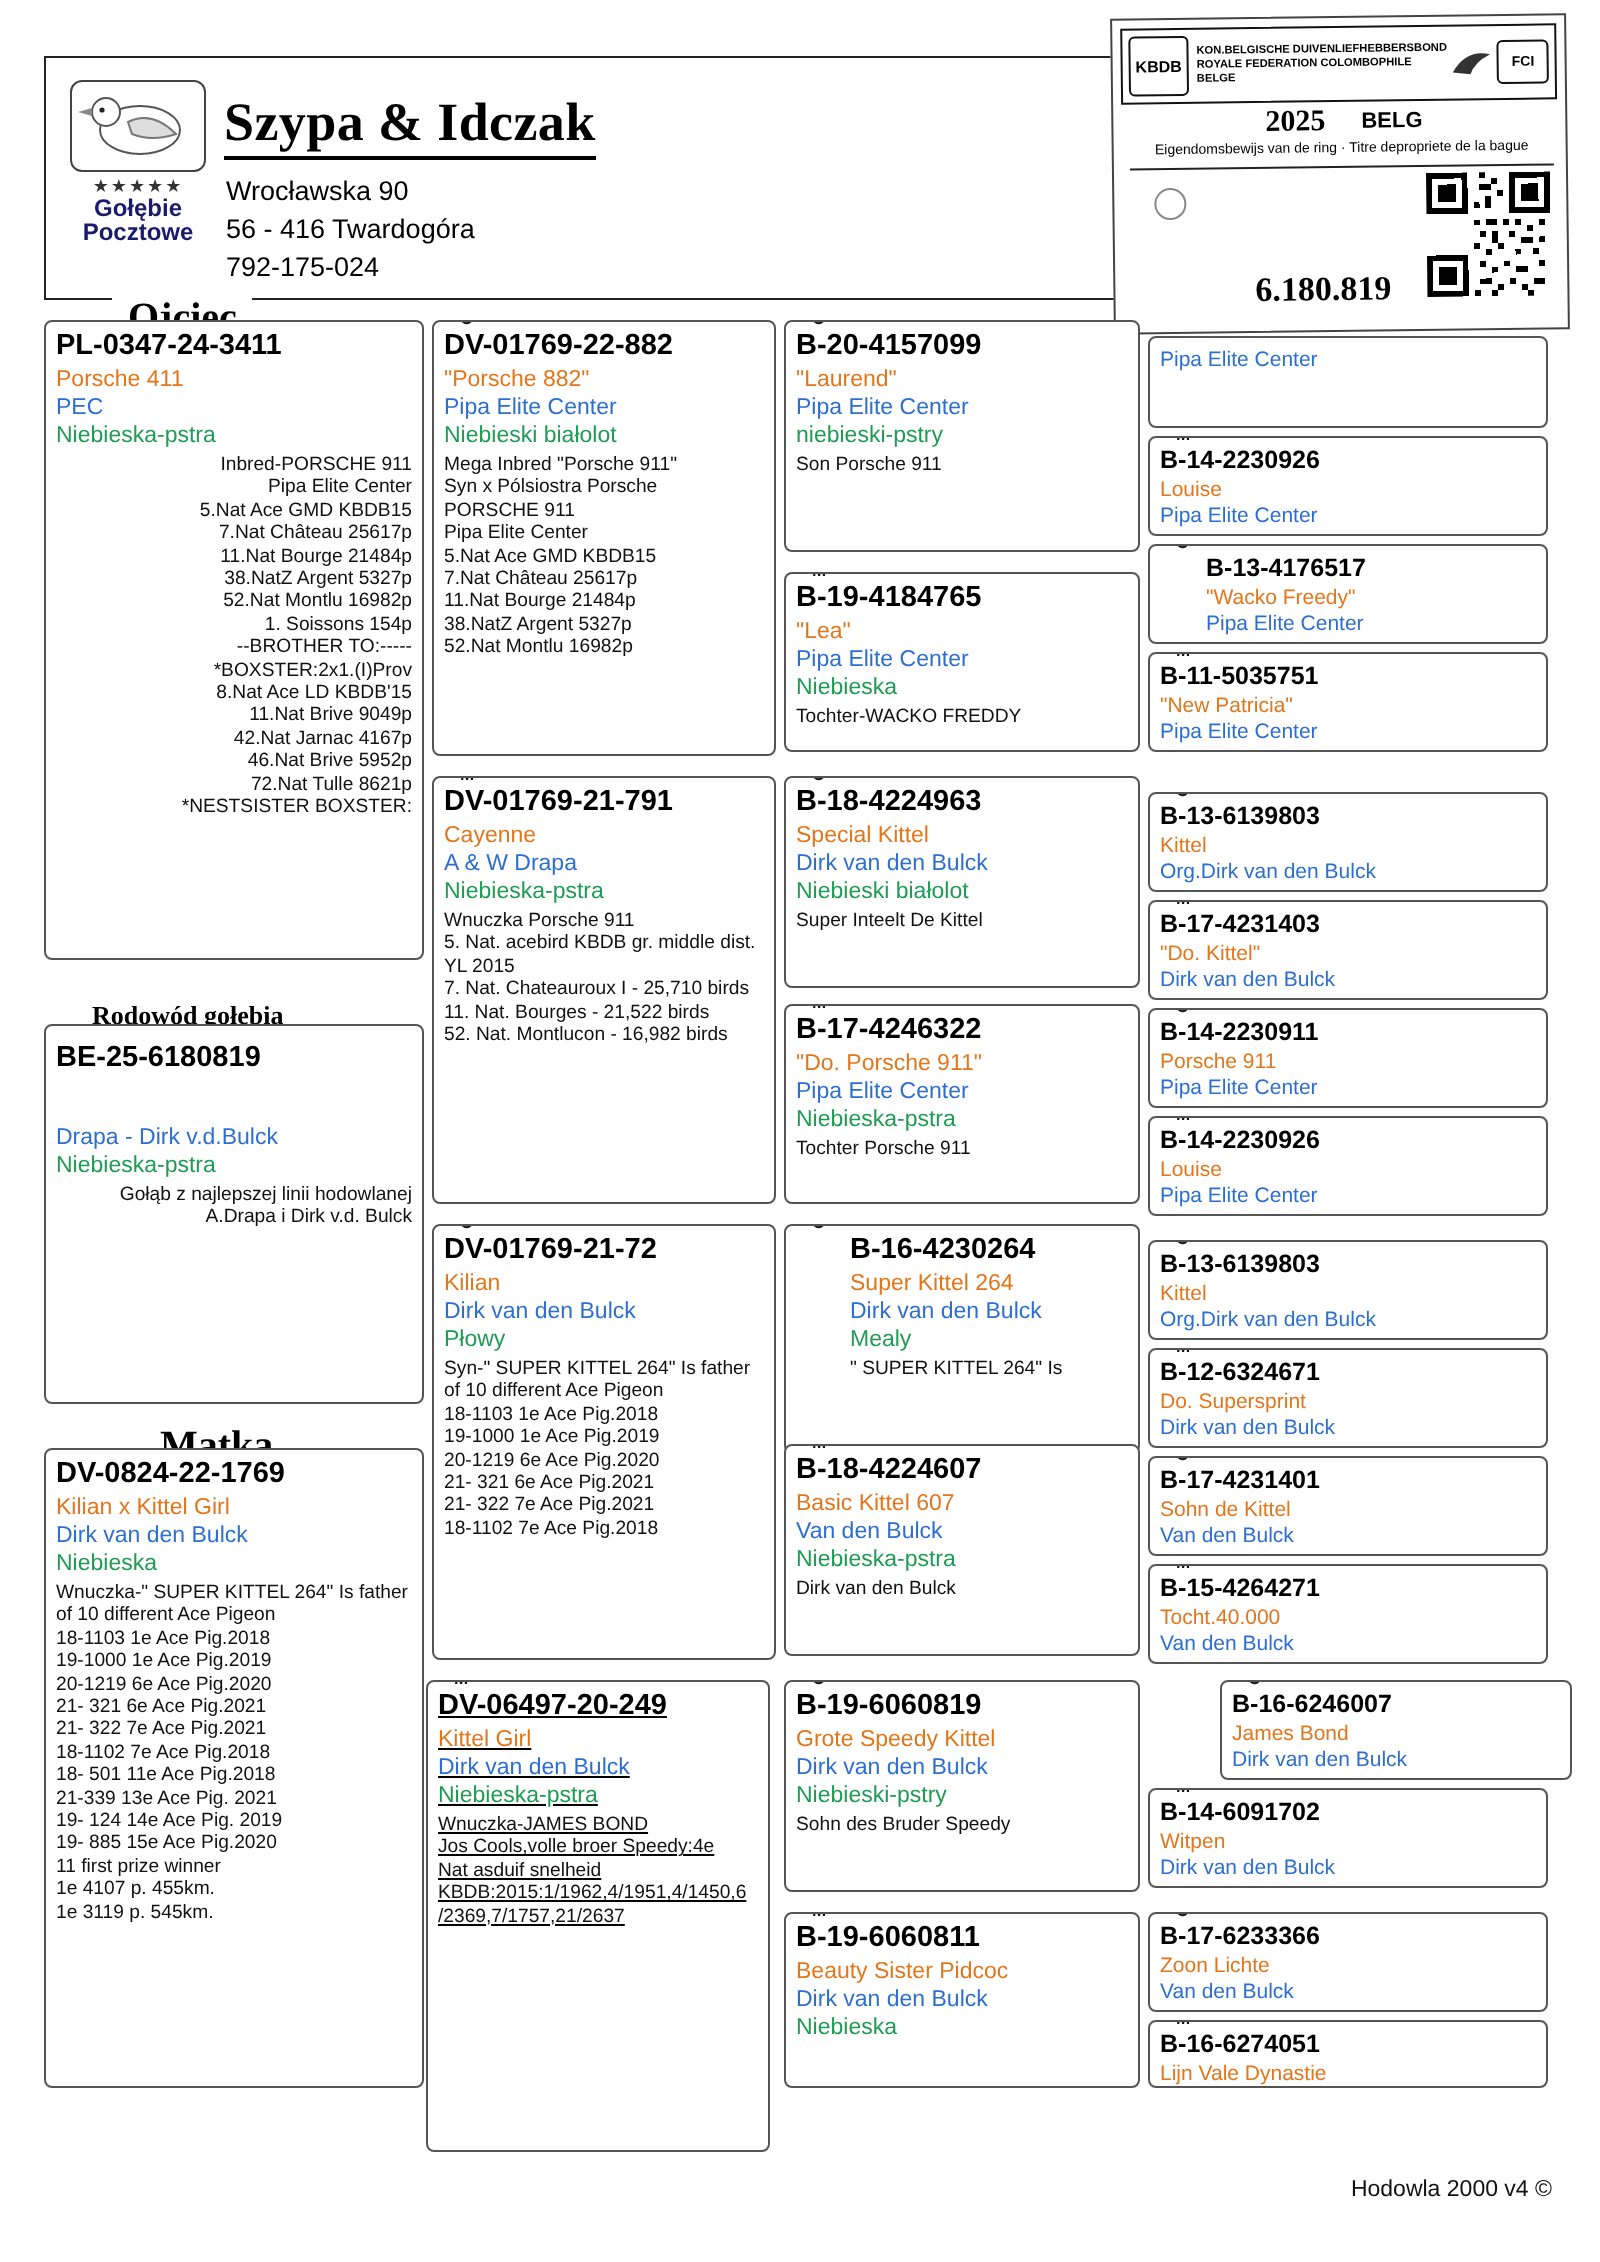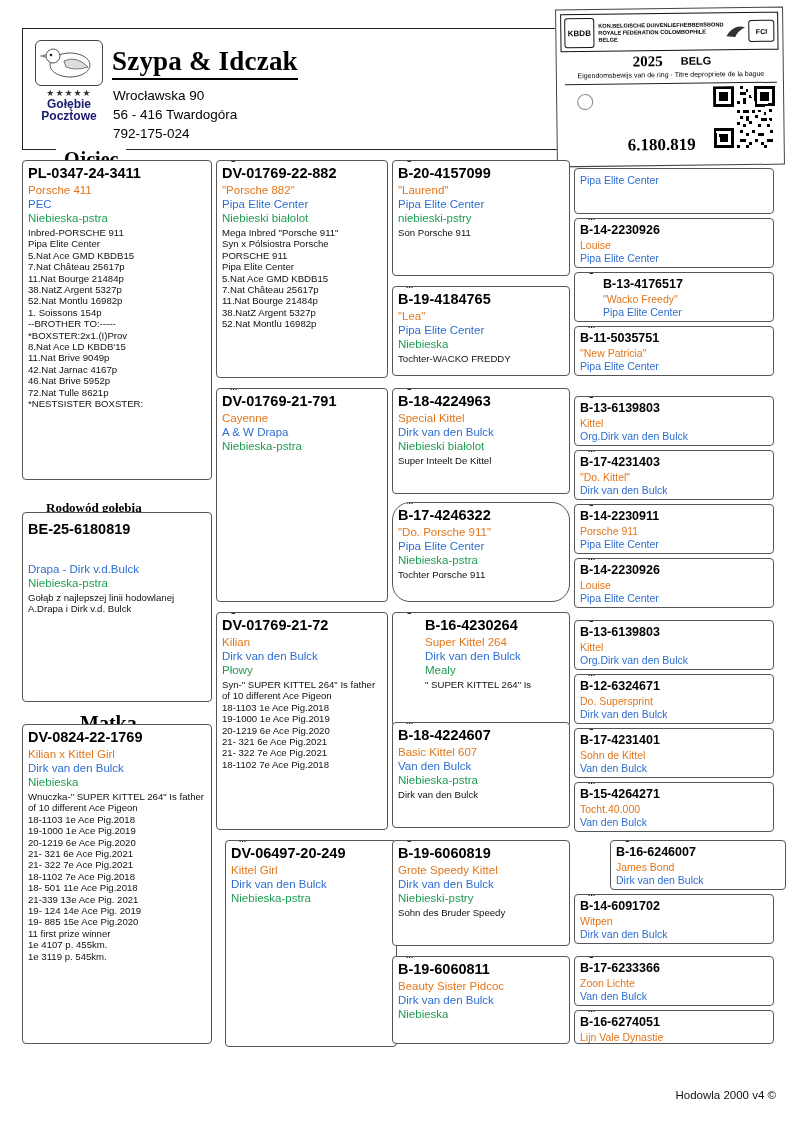--- a/index.html
+++ b/index.html
@@ -218,21 +218,21 @@
 
   <div class="sect-tag" style="left:56px; top:148px;">Ojciec</div>
   <div class="sect-tag small" style="left:38px; top:500px;">Rodowód gołębia</div>
   <div class="sect-tag" style="left:72px; top:712px;">Matka</div>
 
   <div class="box" style="left:22px; top:160px; width:190px; height:320px;">
     <div class="ring">PL-0347-24-3411</div>
     <div class="nm">Porsche 411</div>
     <div class="ow">PEC</div>
     <div class="cl">Niebieska-pstra</div>
-    <div class="dt sp" style="white-space:pre-line;">Inbred-PORSCHE 911
+    <div class="dt sp" style="white-space:pre-line;text-align:right;">Inbred-PORSCHE 911
 Pipa Elite Center
 5.Nat Ace GMD KBDB15
 7.Nat Château 25617p
 11.Nat Bourge 21484p
 38.NatZ Argent 5327p
 52.Nat Montlu 16982p
 1. Soissons 154p
 --BROTHER TO:-----
 *BOXSTER:2x1.(I)Prov
 8.Nat Ace LD KBDB'15
@@ -240,21 +240,21 @@
 42.Nat Jarnac 4167p
 46.Nat Brive 5952p
 72.Nat Tulle 8621p
 *NESTSISTER BOXSTER:</div>
   </div>
 
   <div class="box" style="left:22px; top:512px; width:190px; height:190px;">
     <div class="ring" style="margin-top:4px;">BE-25-6180819</div>
     <div class="ow" style="margin-top:24px;">Drapa - Dirk v.d.Bulck</div>
     <div class="cl">Niebieska-pstra</div>
-    <div class="dt sp" style="white-space:pre-line;">Gołąb z najlepszej linii hodowlanej A.Drapa i Dirk v.d. Bulck</div>
+    <div class="dt sp" style="white-space:pre-line;text-align:right;">Gołąb z najlepszej linii hodowlanej A.Drapa i Dirk v.d. Bulck</div>
   </div>
 
   <div class="box" style="left:22px; top:724px; width:190px; height:320px;">
     <div class="ring">DV-0824-22-1769</div>
     <div class="nm">Kilian x Kittel Girl</div>
     <div class="ow">Dirk van den Bulck</div>
     <div class="cl">Niebieska</div>
     <div class="dt sp" style="white-space:pre-line;">Wnuczka-" SUPER KITTEL 264" Is father of 10 different Ace Pigeon
 18-1103  1e Ace Pig.2018
 19-1000  1e Ace Pig.2019
@@ -287,43 +287,52 @@
 38.NatZ Argent 5327p
 52.Nat Montlu 16982p</div>
   </div>
 
   <div class="box" style="left:216px; top:388px; width:172px; height:214px;">
     <span class="gen-tag">M</span>
     <div class="ring">DV-01769-21-791</div>
     <div class="nm">Cayenne</div>
     <div class="ow">A &amp; W Drapa</div>
     <div class="cl">Niebieska-pstra</div>
+    <div class="dt sp" style="white-space:pre-line;">Wnuczka Porsche 911
+5. Nat. acebird KBDB gr. middle dist. YL 2015
+7. Nat. Chateauroux I - 25,710 birds
+11. Nat. Bourges - 21,522 birds
+52. Nat. Montlucon - 16,982 birds</div>
   </div>
 
   <div class="box" style="left:216px; top:612px; width:172px; height:218px;">
     <span class="gen-tag">O</span>
     <div class="ring">DV-01769-21-72</div>
     <div class="nm">Kilian</div>
     <div class="ow">Dirk van den Bulck</div>
     <div class="cl">Płowy</div>
     <div class="dt sp" style="white-space:pre-line;">Syn-" SUPER KITTEL 264" Is father of 10 different Ace Pigeon
 18-1103  1e Ace Pig.2018
 19-1000  1e Ace Pig.2019
 20-1219  6e Ace Pig.2020
 21- 321   6e Ace Pig.2021
 21- 322   7e Ace Pig.2021
 18-1102  7e Ace Pig.2018</div>
   </div>
 
-  <div class="box" style="left:225px; top:840px; width:172px; height:207px;">
+  <div class="box" style="left:213px; top:840px; width:172px; height:236px;text-decoration:underline;">
     <span class="gen-tag">M</span>
     <div class="ring">DV-06497-20-249</div>
     <div class="nm">Kittel Girl</div>
     <div class="ow">Dirk van den Bulck</div>
     <div class="cl">Niebieska-pstra</div>
+    <div class="dt sp" style="white-space:pre-line;">Wnuczka-JAMES BOND
+Jos Cools,volle broer Speedy:4e
+Nat asduif snelheid KBDB:2015:1/1962,4/1951,4/1450,6
+/2369,7/1757,21/2637</div>
   </div>
 
   <div class="box" style="left:392px; top:160px; width:178px; height:116px;">
     <span class="gen-tag">O</span>
     <div class="ring">B-20-4157099</div>
     <div class="nm">"Laurend"</div>
     <div class="ow">Pipa Elite Center</div>
     <div class="cl">niebieski-pstry</div>
     <div class="dt sp">Son Porsche 911</div>
   </div>
@@ -339,21 +348,21 @@
 
   <div class="box" style="left:392px; top:388px; width:178px; height:106px;">
     <span class="gen-tag">O</span>
     <div class="ring">B-18-4224963</div>
     <div class="nm">Special Kittel</div>
     <div class="ow">Dirk van den Bulck</div>
     <div class="cl">Niebieski białolot</div>
     <div class="dt sp">Super Inteelt  De Kittel</div>
   </div>
 
-  <div class="box" style="left:392px; top:502px; width:178px; height:100px;border-radius:18px;">
+  <div class="box" style="left:392px; top:502px; width:178px; height:100px;">
     <span class="gen-tag">M</span>
     <div class="ring">B-17-4246322</div>
     <div class="nm">"Do. Porsche 911"</div>
     <div class="ow">Pipa Elite Center</div>
     <div class="cl">Niebieska-pstra</div>
     <div class="dt sp">Tochter Porsche 911</div>
   </div>
 
   <div class="box" style="left:392px; top:612px; width:178px; height:115px;padding-left:32px;">
     <span class="gen-tag">O</span>

